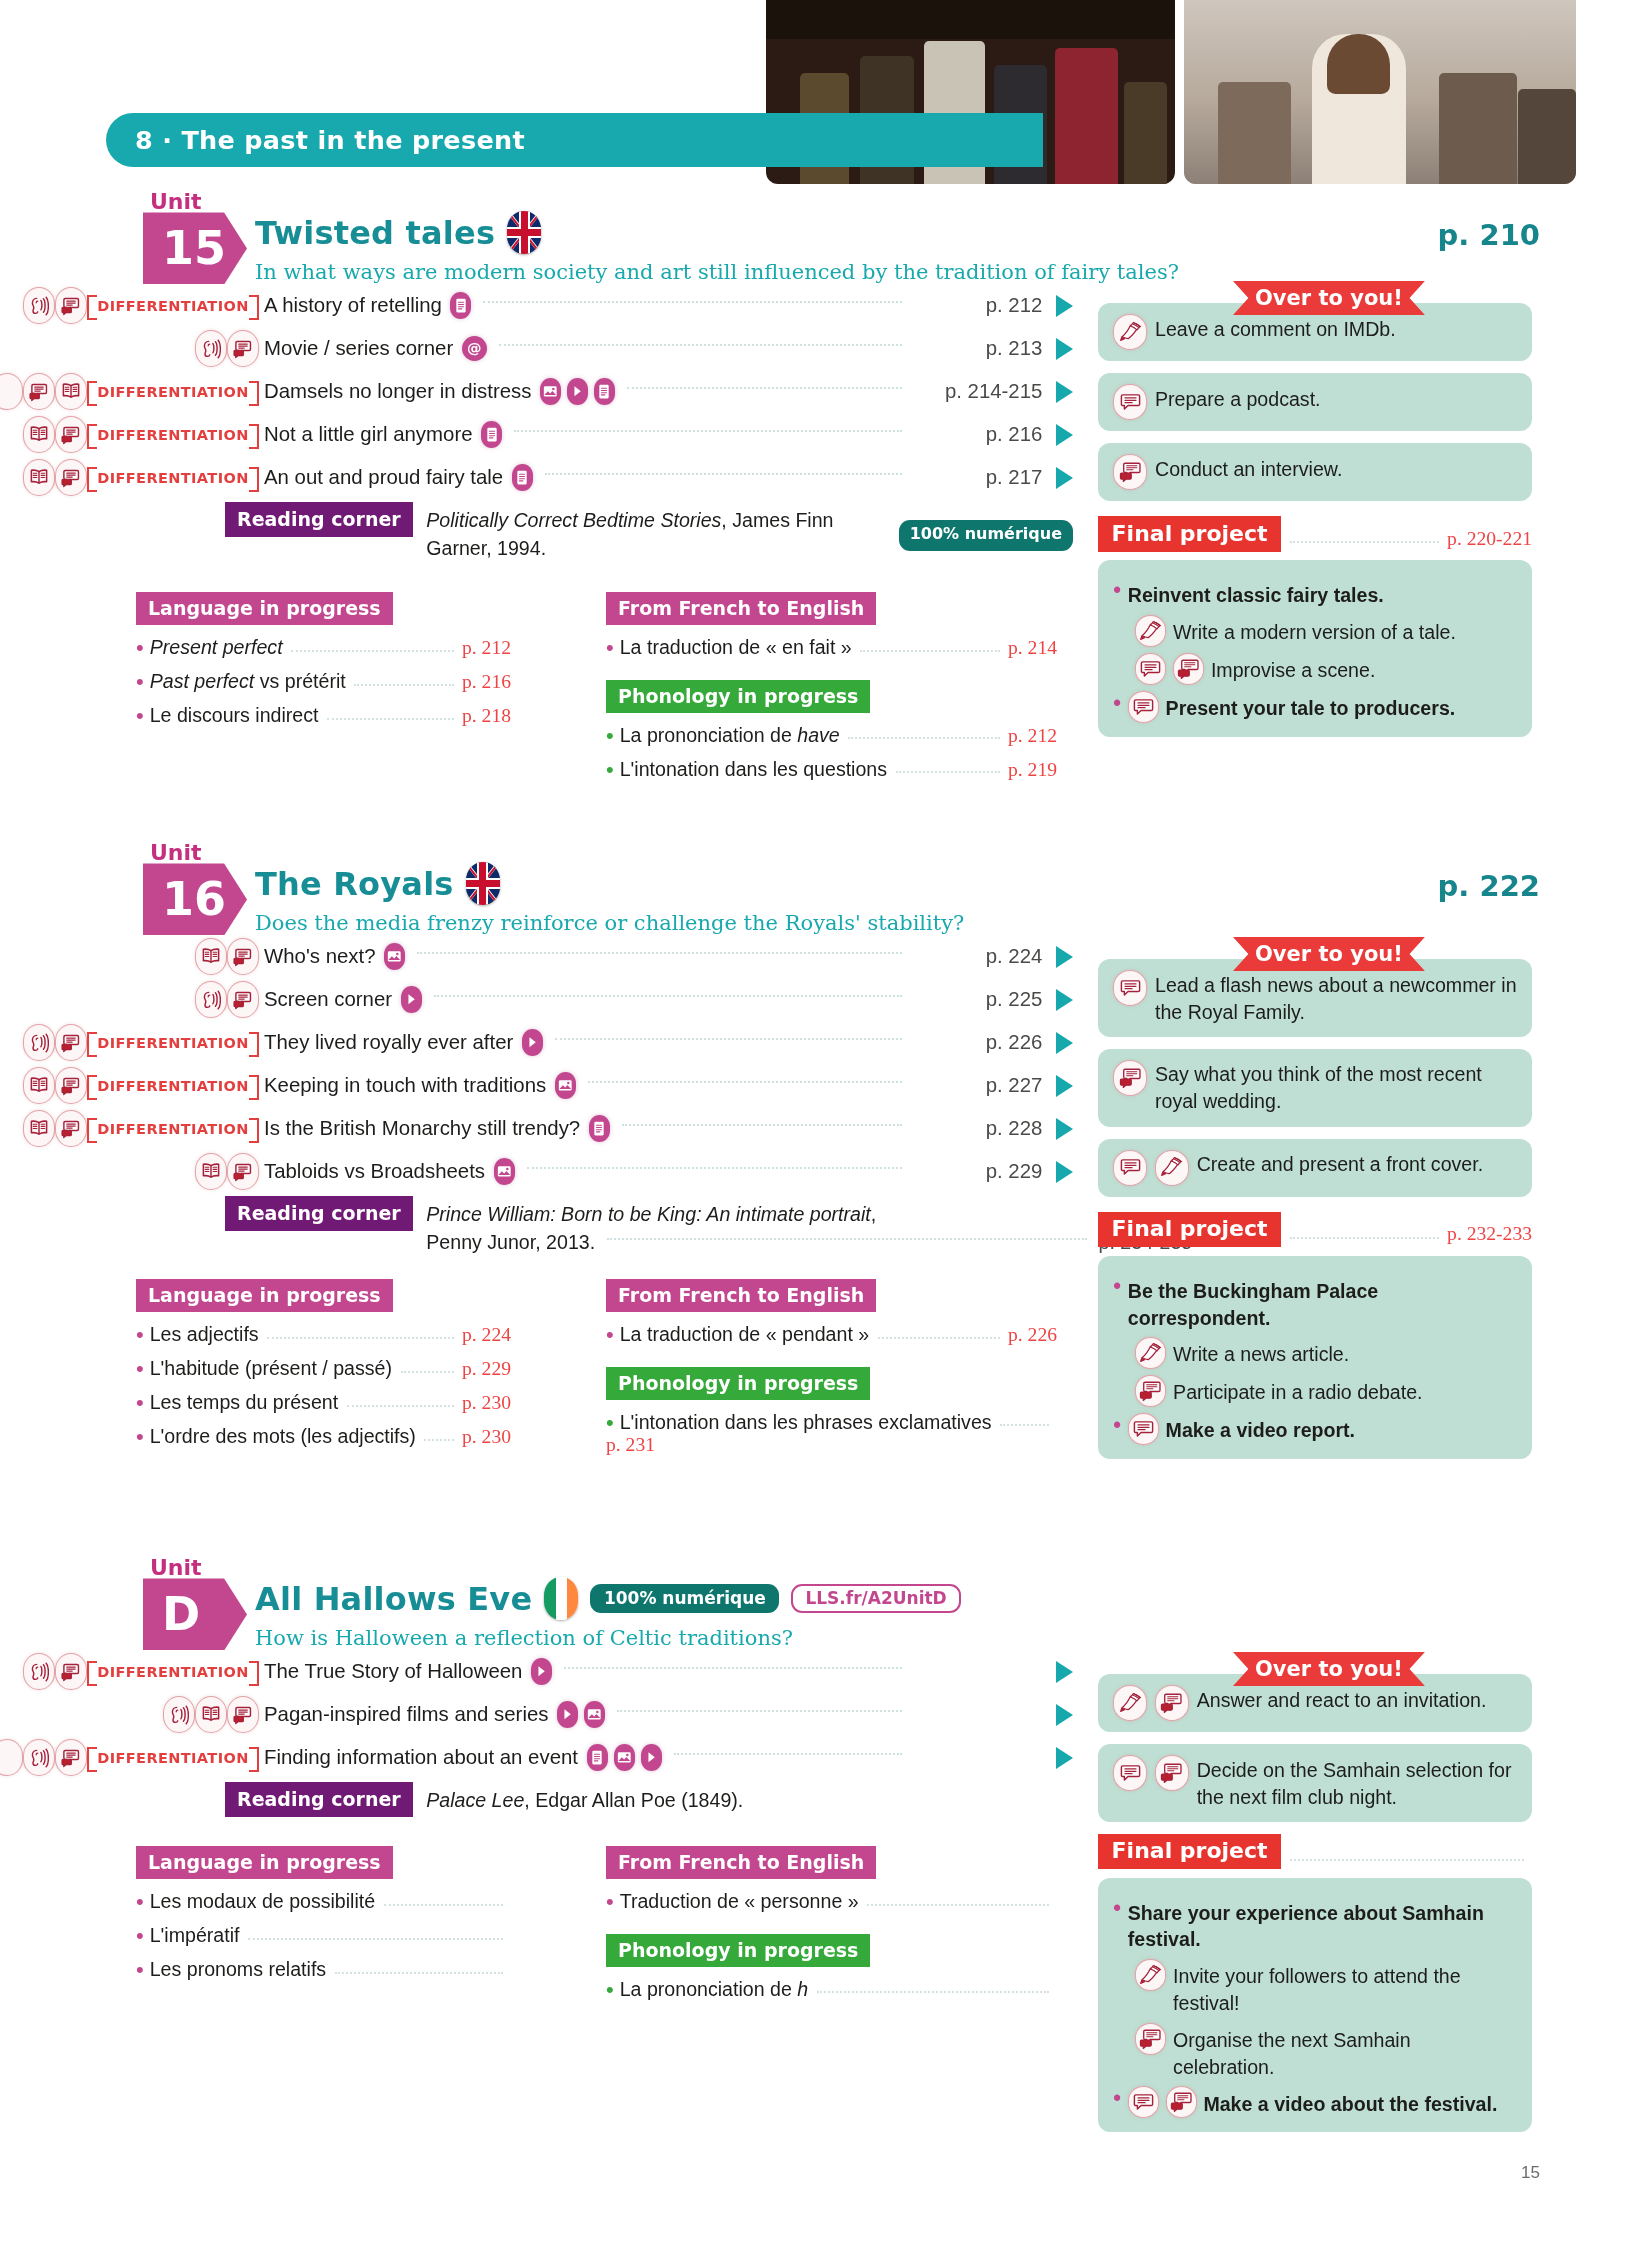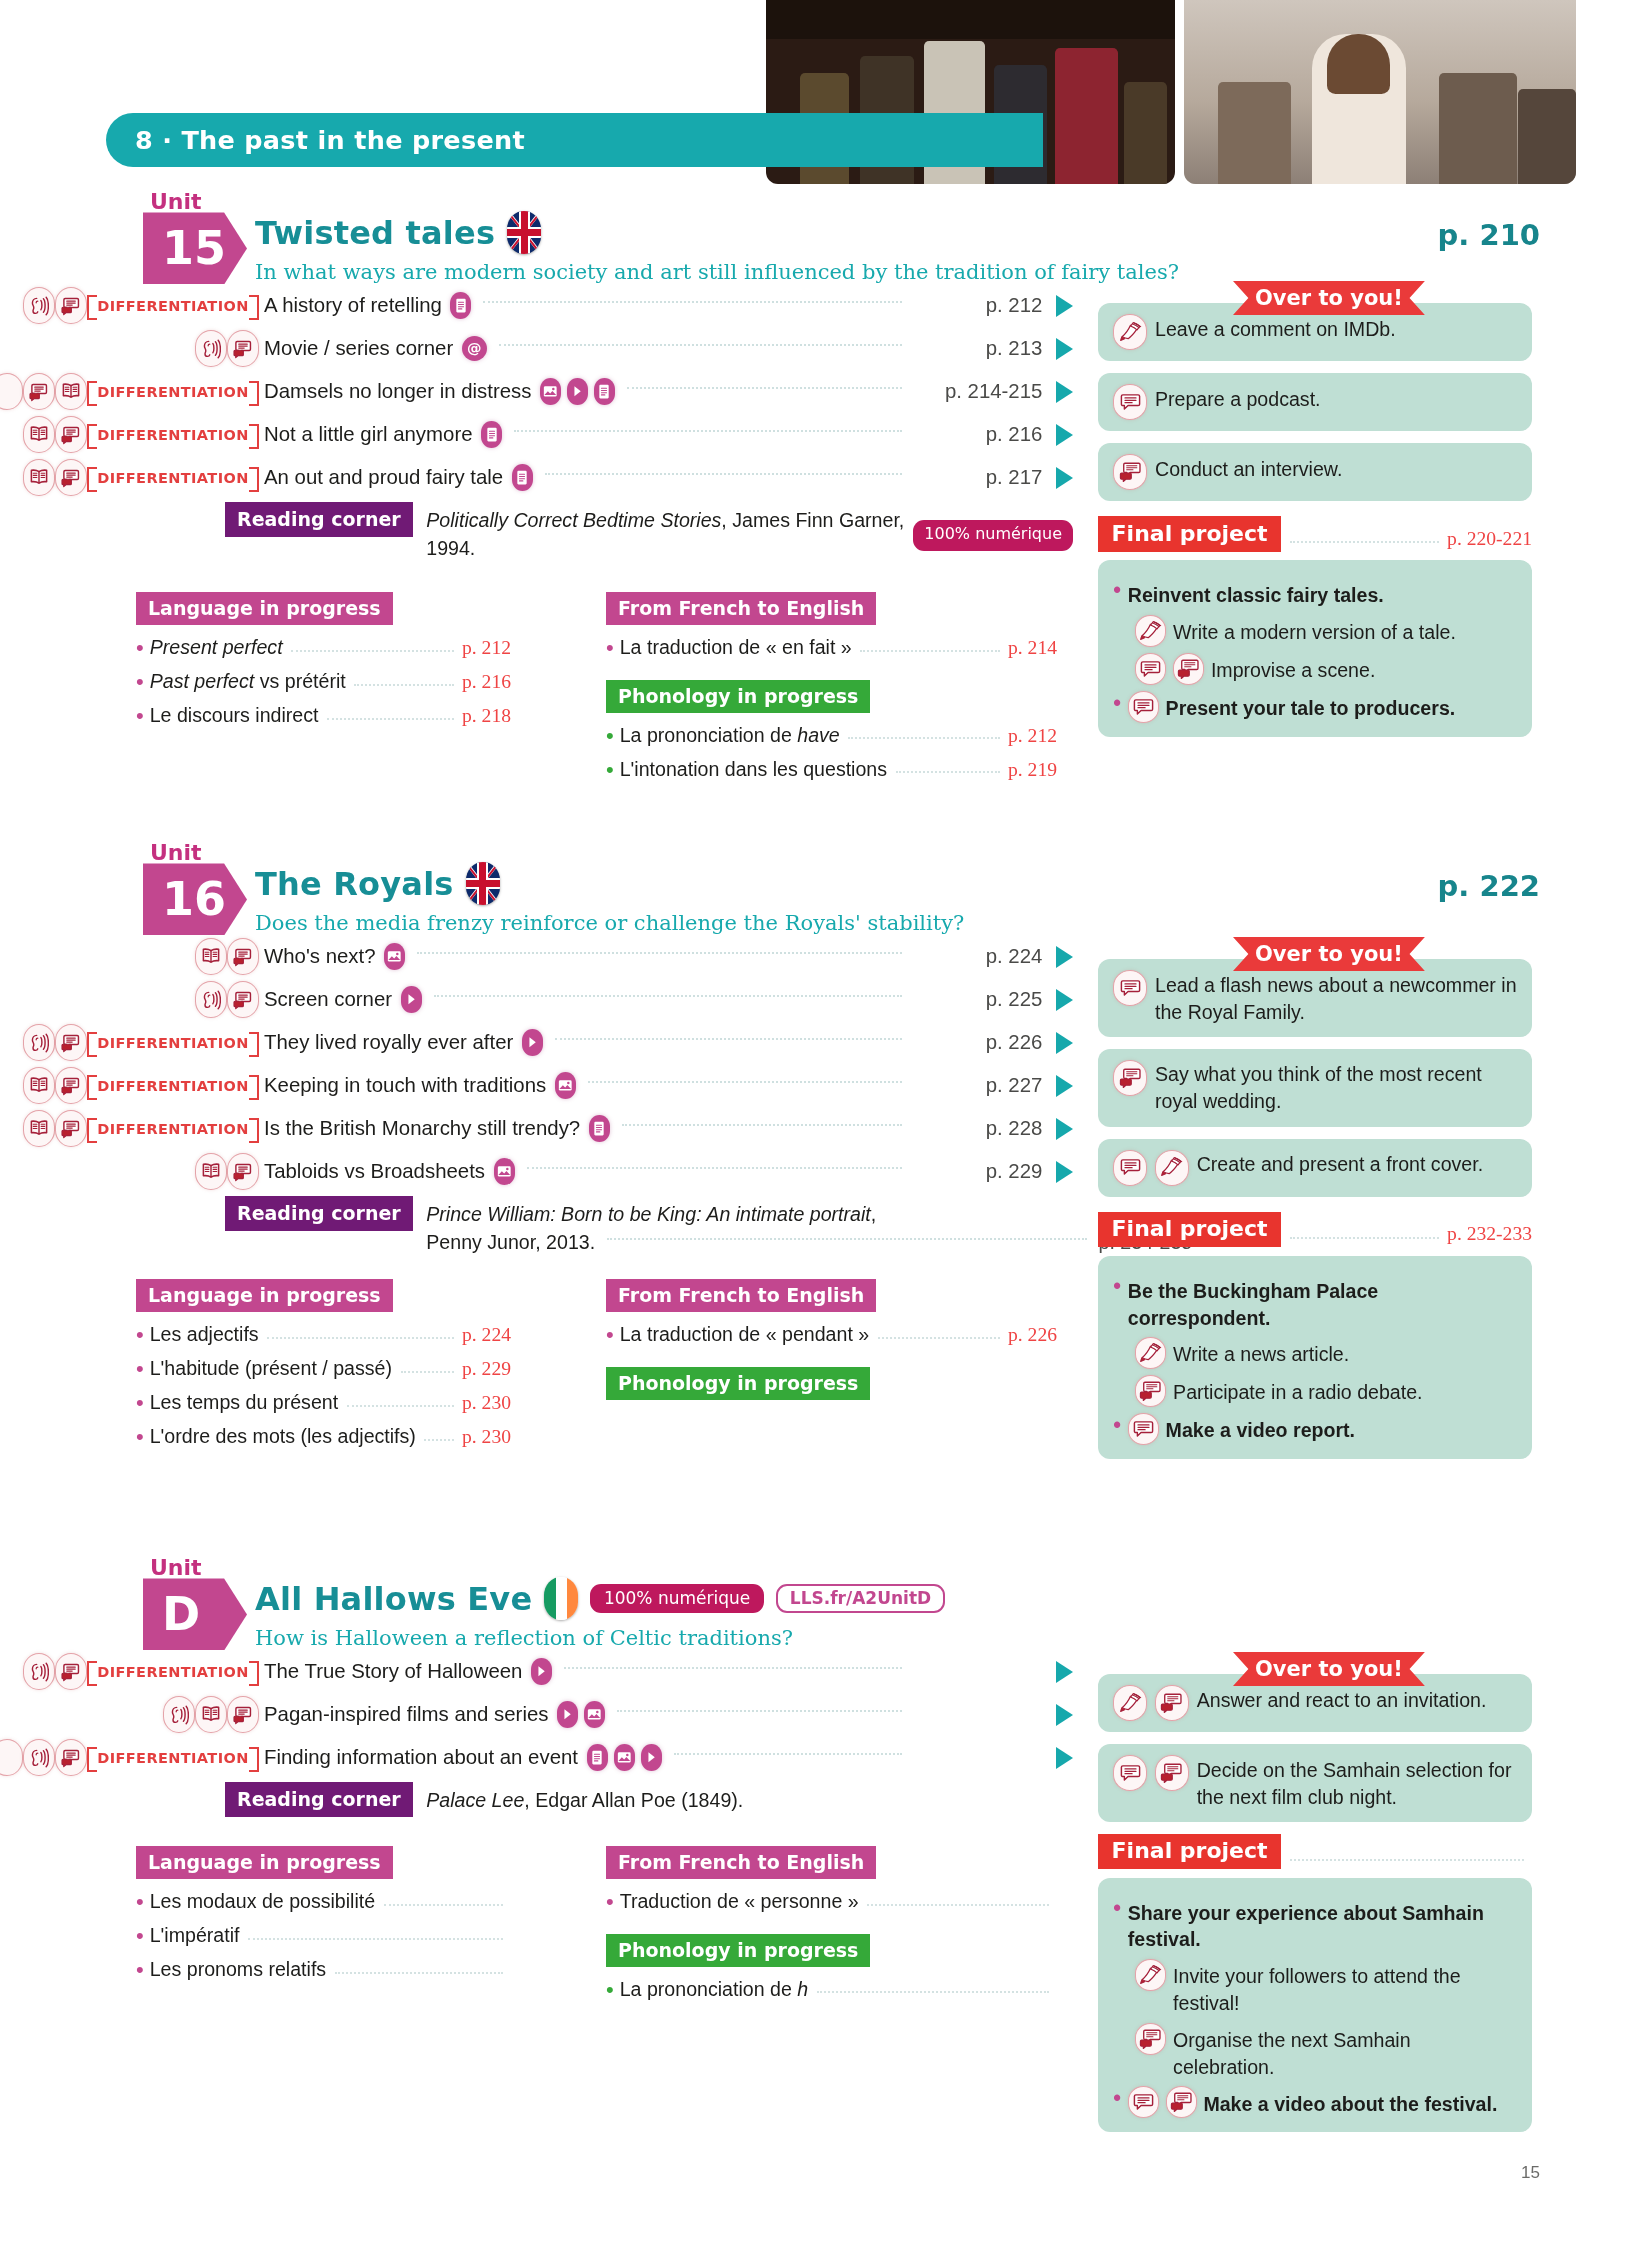--- a/index.html
+++ b/index.html
@@ -75,22 +75,22 @@
   .flag-uk .h { position:absolute; left:0; top:38%; width:100%; height:24%; background:#fff; }
   .flag-uk .v { position:absolute; left:34%; top:0; width:32%; height:100%; background:#fff; }
   .flag-uk .hr { position:absolute; left:0; top:43%; width:100%; height:14%; background:#c8102e; }
   .flag-uk .vr { position:absolute; left:40%; top:0; width:20%; height:100%; background:#c8102e; }
   .flag-ie { display:flex; }
   .flag-ie i { flex:1; display:block; }
   .flag-ie .g { background:#169b62; } .flag-ie .w { background:#fff; } .flag-ie .o { background:#ff883e; }
 
   
   .badge-num {
-    background:#be185d; color:#fff; border-radius:11px;
-    font-size:17px; font-weight:normal; padding:4.3px 13.6px 5.1px;
+    background:#0f766e; color:#fff; border-radius:11px;
+    font-size:17px; font-weight:bold; padding:4.3px 13.6px 5.1px;
     font-family:"DejaVu Sans", sans-serif; white-space:nowrap;
   }
   .badge-url {
     border:2.1px solid #c2478f; color:#c2478f; border-radius:11px;
     font-size:17px; font-weight:bold; padding:2.6px 12px 3.4px; background:#fff;
     font-family:"DejaVu Sans", sans-serif; white-space:nowrap;
   }
 
   
   .lessons { position:relative; }
@@ -781,21 +781,25 @@
             <span class="pg">p. 230</span>
           </div><div class="lip-item bullet-pink">
             <span>L'ordre des mots (les adjectifs)</span>
             <span class="ld"></span>
             <span class="pg">p. 230</span>
           </div></div>
         <div style="position: absolute; left: 606px; top: 0px; width: 451px;"><div class="sec-tag tag-pink">From French to English</div><div class="ffe-item bullet-pink">
             <span>La traduction de « pendant »</span>
             <span class="ld"></span>
             <span class="pg">p. 226</span>
-          </div><div class="sec-tag tag-green" style="margin-top: 20.4px;">Phonology in progress</div></div>
+          </div><div class="sec-tag tag-green" style="margin-top: 20.4px;">Phonology in progress</div><div class="ffe-item bullet-green" style="flex-wrap: wrap;">
+            <span>L'intonation dans les phrases exclamatives</span>
+            <span class="ld"></span>
+            <span class="pg">p. 231</span>
+          </div></div>
       </div>
       <div style="position: absolute; left: 1098px; top: 94px; width: 434px;">
         <div class="otyBanner" style="left: 135px; top: 0px; position: absolute;">Over to you!</div>
         <div style="padding-top: 22px;">
           <div class="oty-card">
             <div class="skill" style="width: 34px; height: 36px;">
               <svg width="23" height="20.4" viewBox="0 0 27 24">
                 <path d="M4.5 3.4h18c1 0 1.7.8 1.7 1.7v9.2c0 1-.8 1.7-1.7 1.7H10.6l-4.3 4v-4h-1.8c-1 0-1.7-.8-1.7-1.7V5.1c0-1 .8-1.7 1.7-1.7z" fill="#fff" stroke="#a5203a" stroke-width="1.7" stroke-linejoin="round"></path>
                 <path d="M7 7h13M7 9.8h13M7 12.6h8.4" stroke="#a5203a" stroke-width="1.4" stroke-linecap="round"></path>
               </svg>

